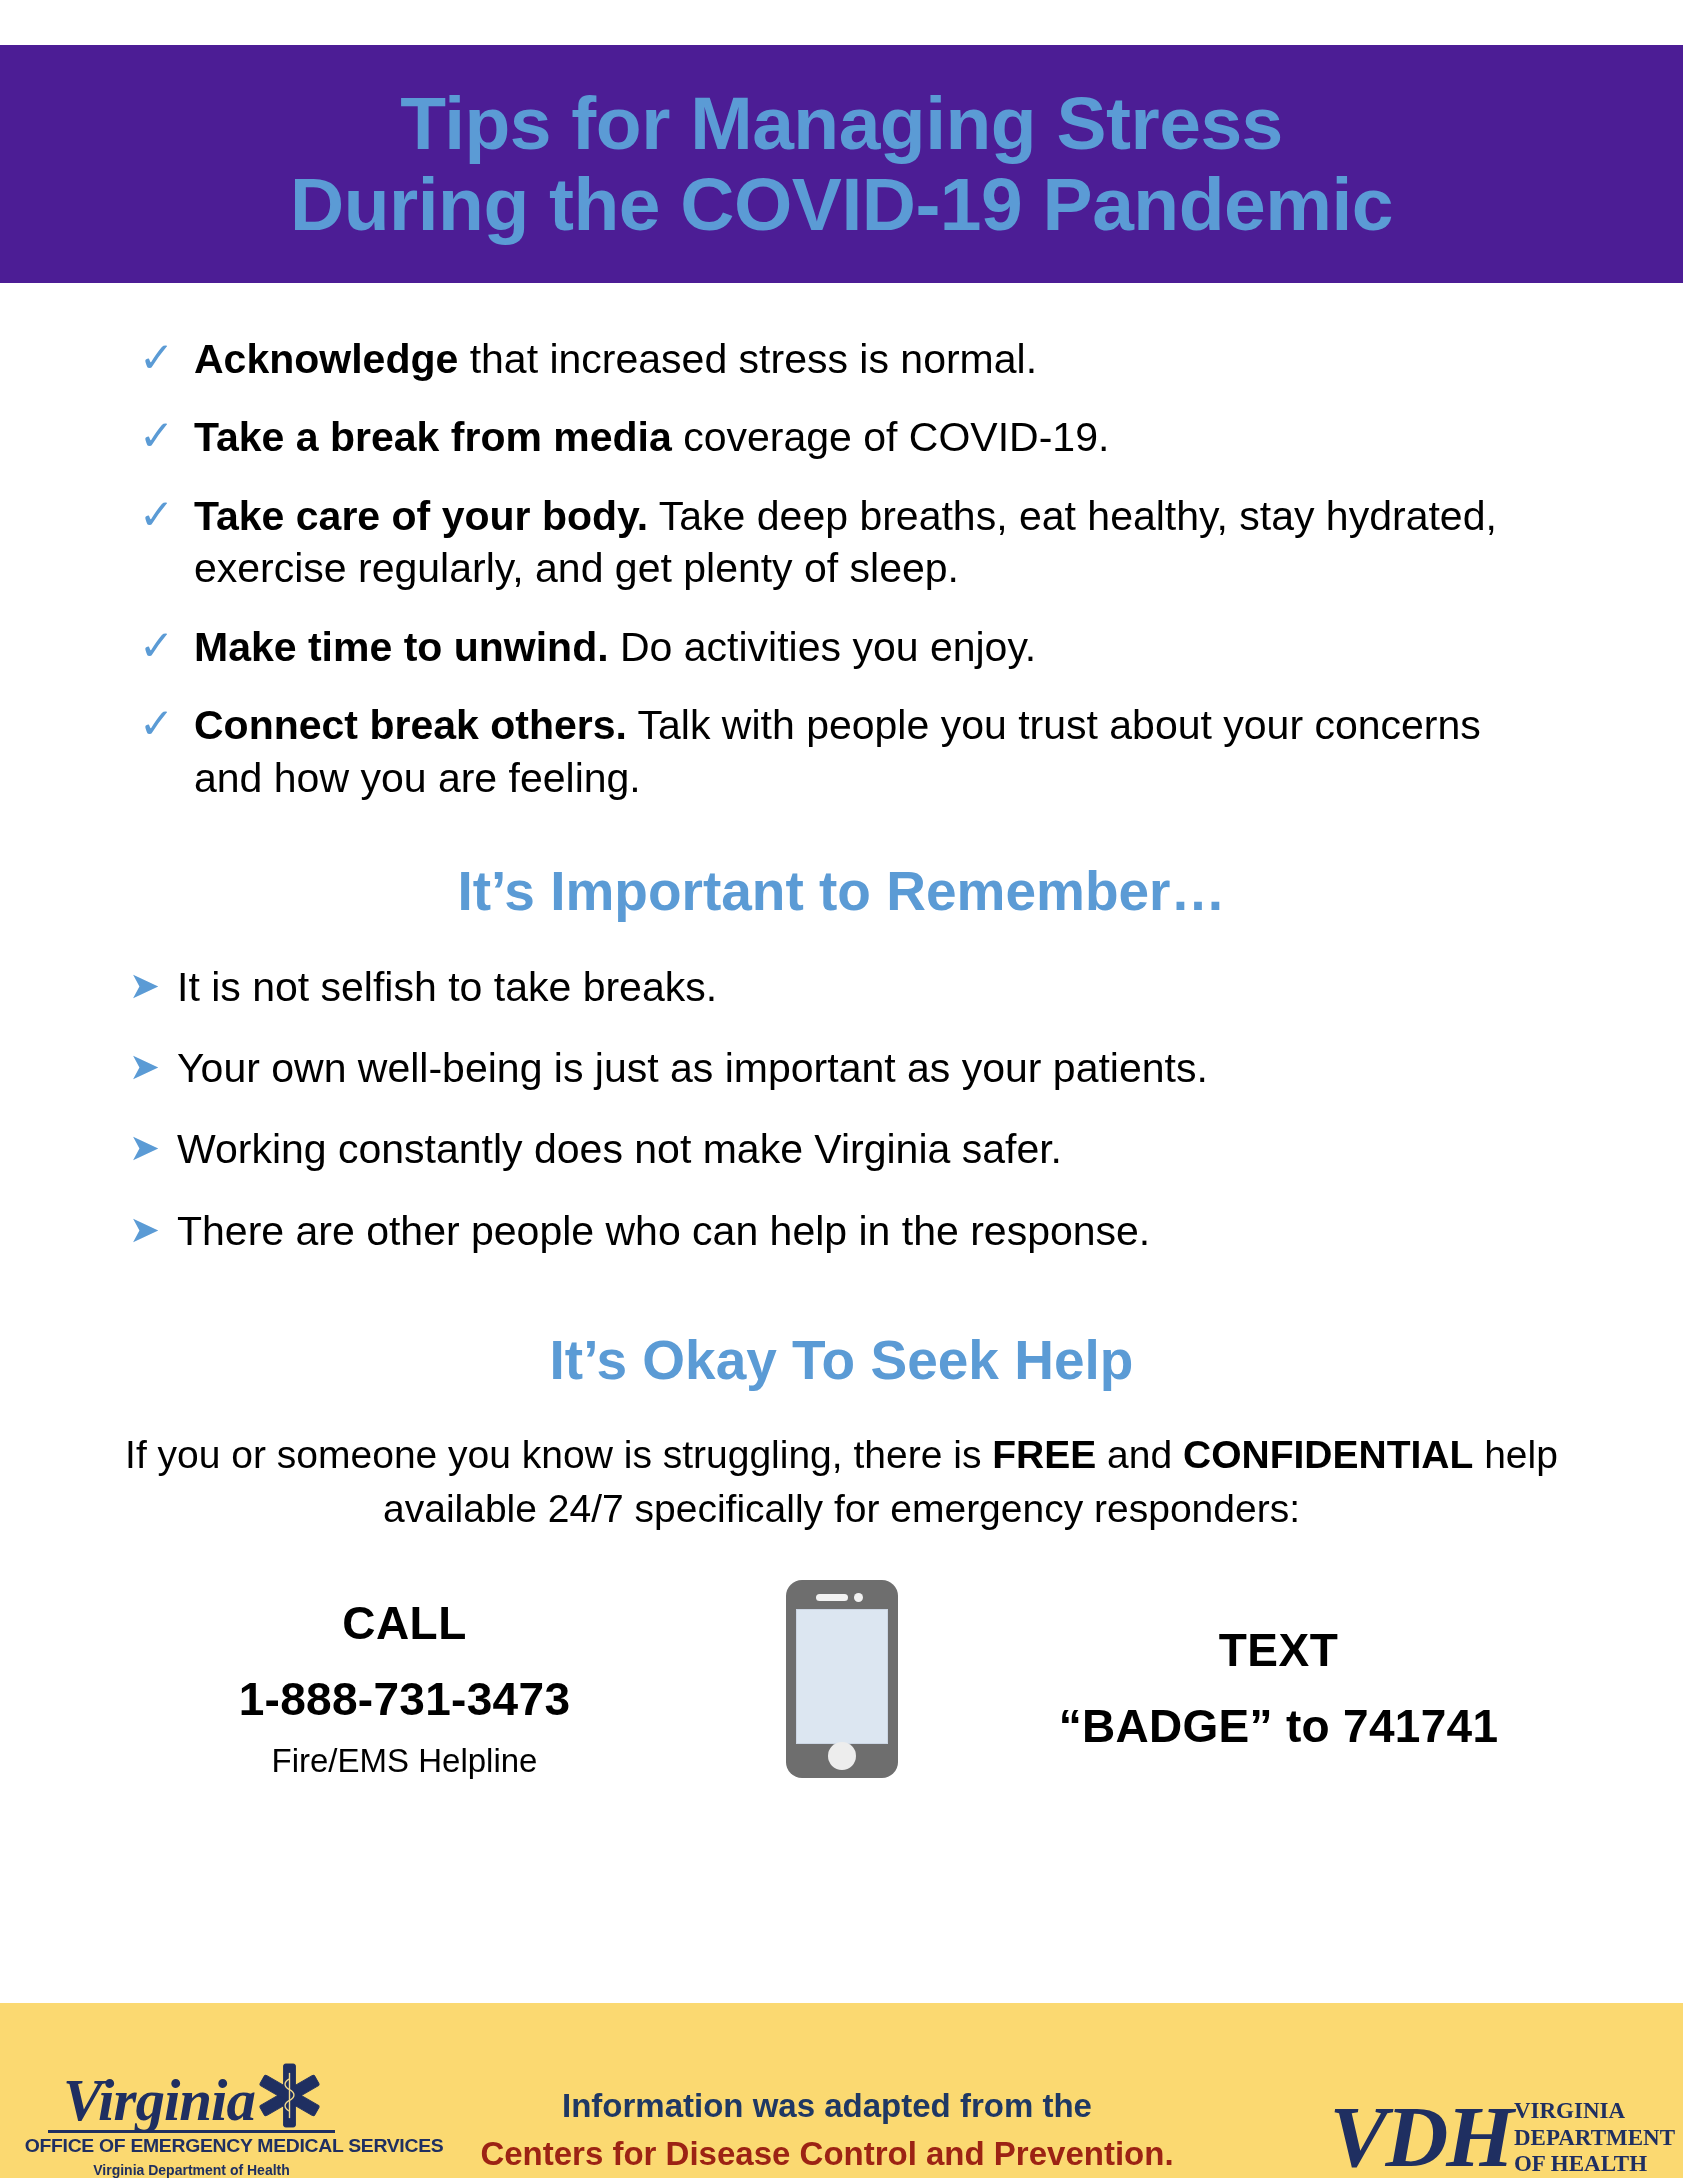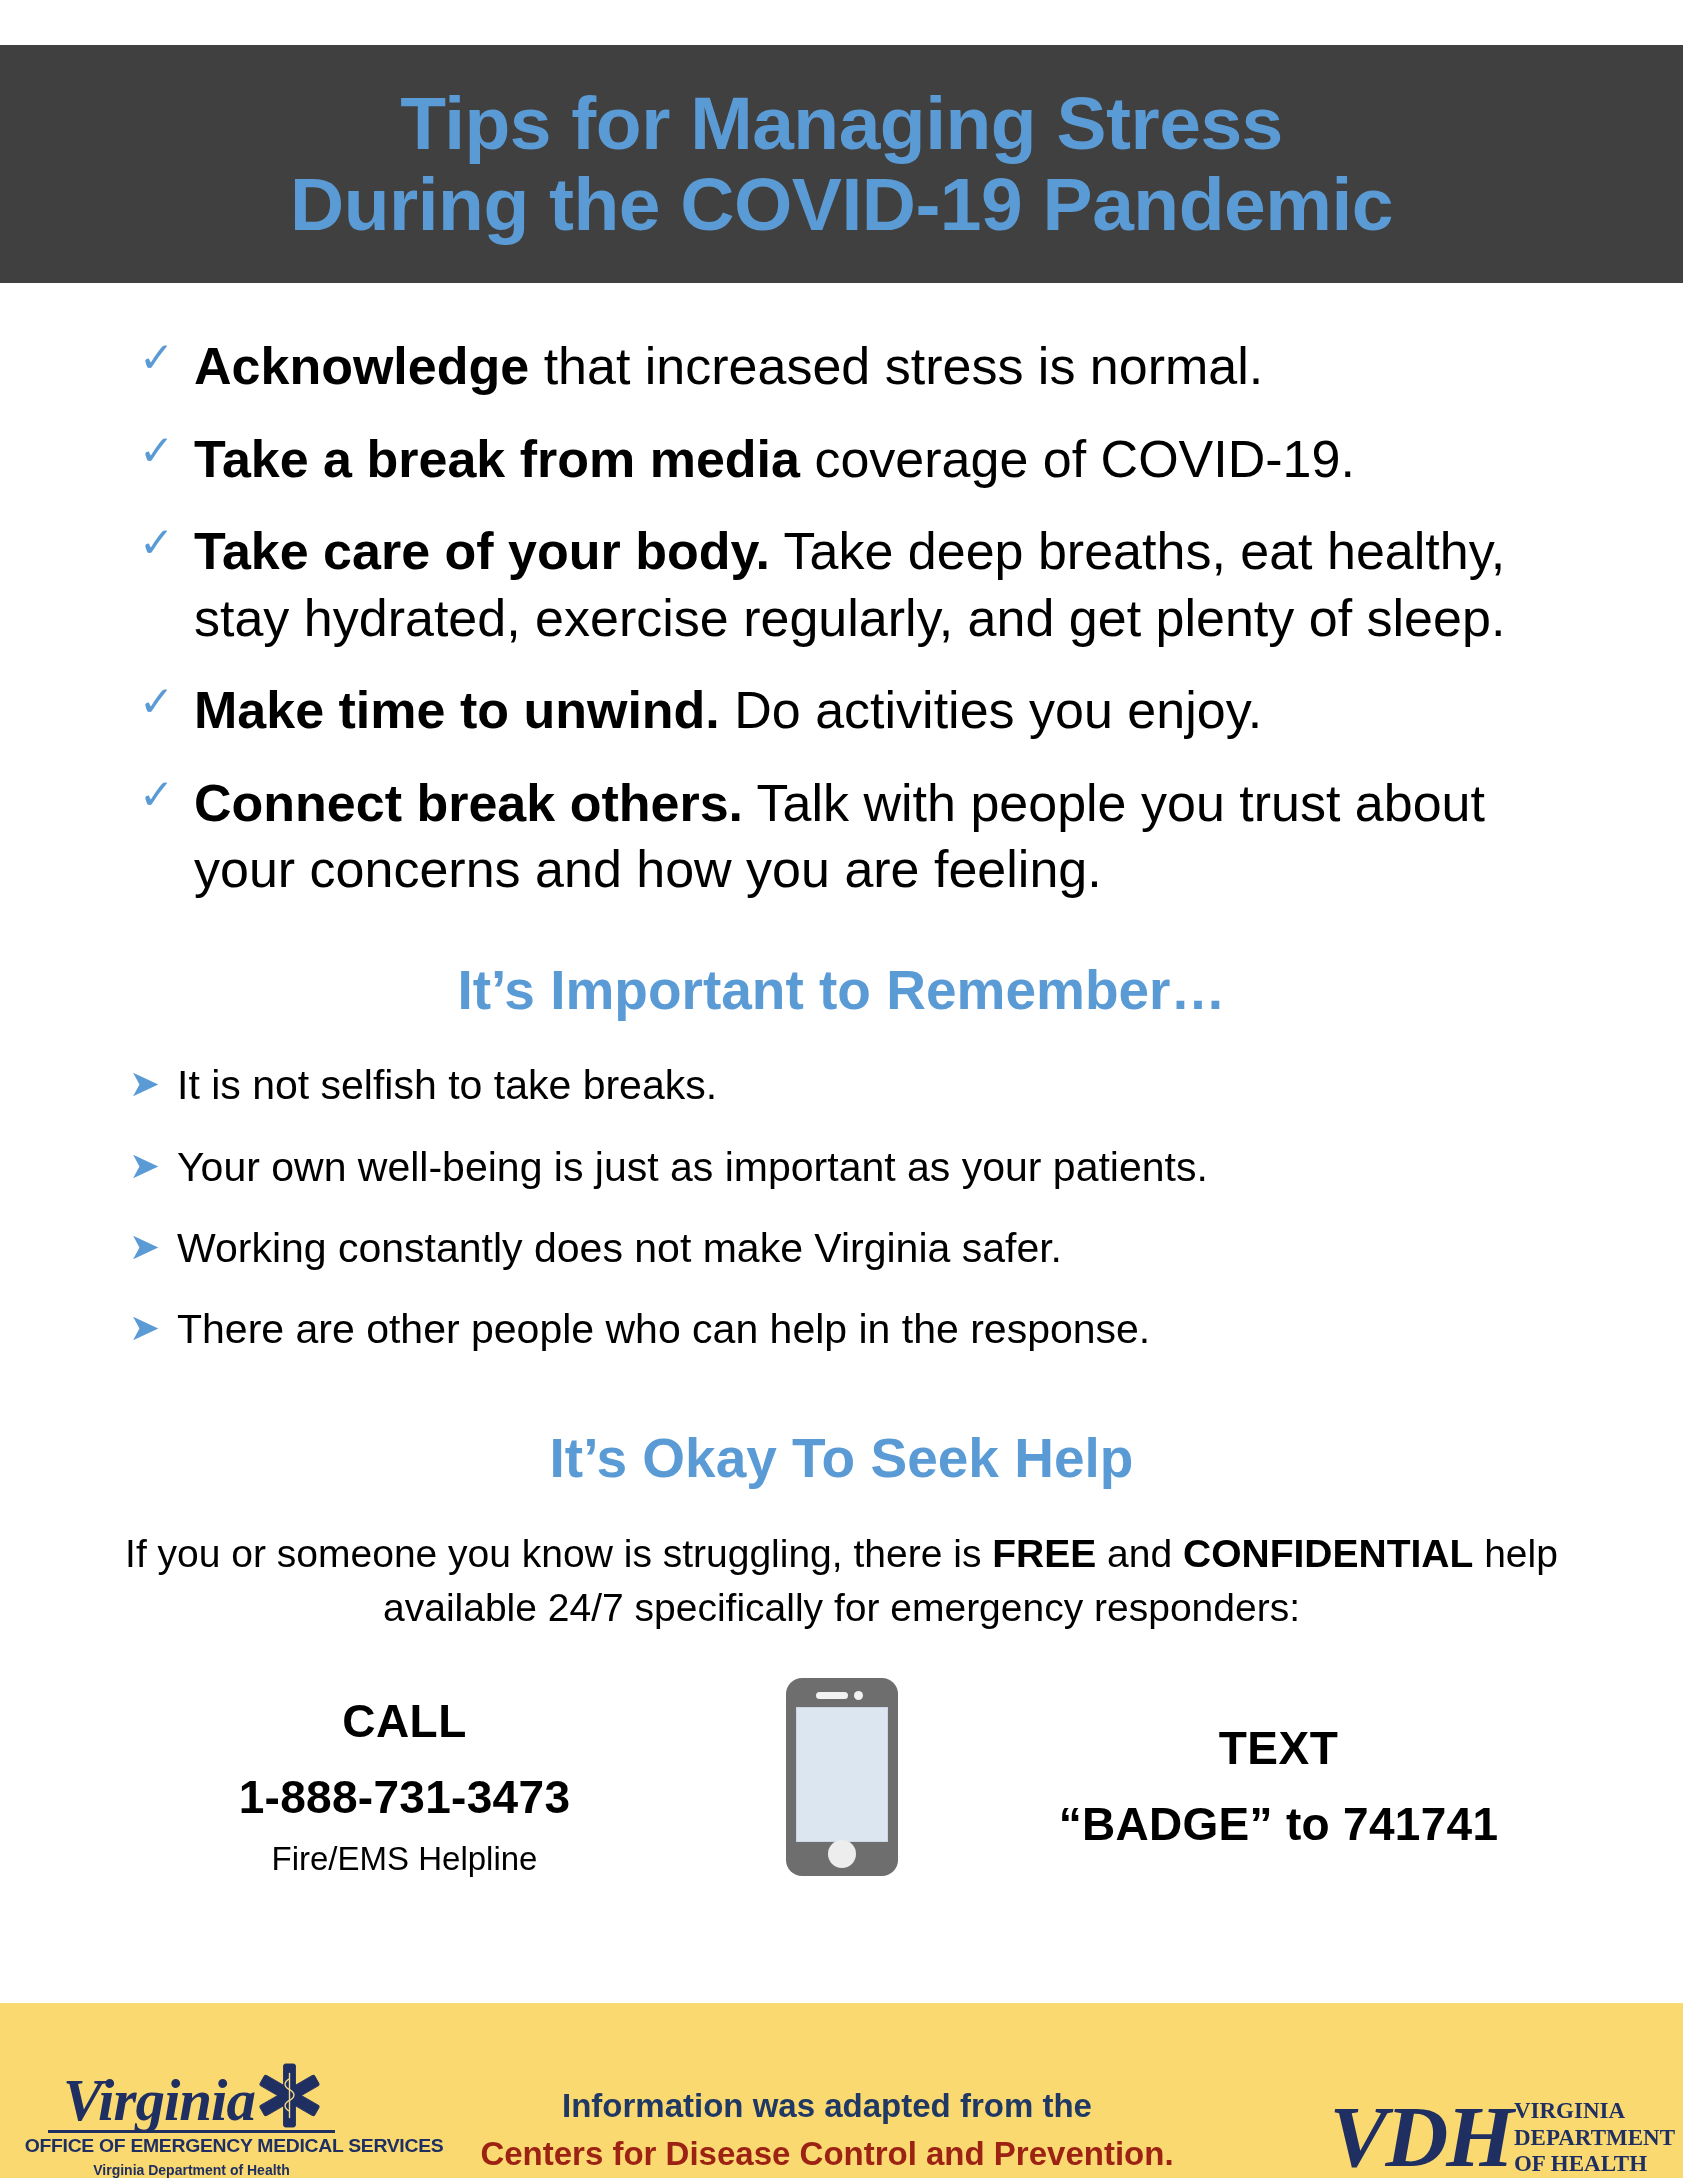--- a/index.html
+++ b/index.html
@@ -16,21 +16,21 @@
     overflow: hidden;
   }
 
   
   .header-band {
     position: absolute;
     top: 45px;
     left: 0;
     width: 1683px;
     height: 238px;
-    background: #404040;
+    background: #4c1d95;
     display: flex;
     flex-direction: column;
     align-items: center;
     justify-content: center;
   }
   .header-line {
     color: #5B9BD5;
     font-weight: bold;
     font-size: 75px;
     line-height: 1.08;
@@ -59,21 +59,21 @@
   }
   .check-mark {
     color: #5B9BD5;
     font-size: 42px;
     line-height: 1;
     width: 55px;
     flex: 0 0 55px;
     padding-top: 4px;
   }
   .check-text {
-    font-size: 52px;
+    font-size: 41px;
     line-height: 1.28;
     flex: 1;
   }
   .check-text b { font-weight: bold; }
 
   
   .section-heading {
     text-align: center;
     color: #5B9BD5;
     font-weight: bold;

